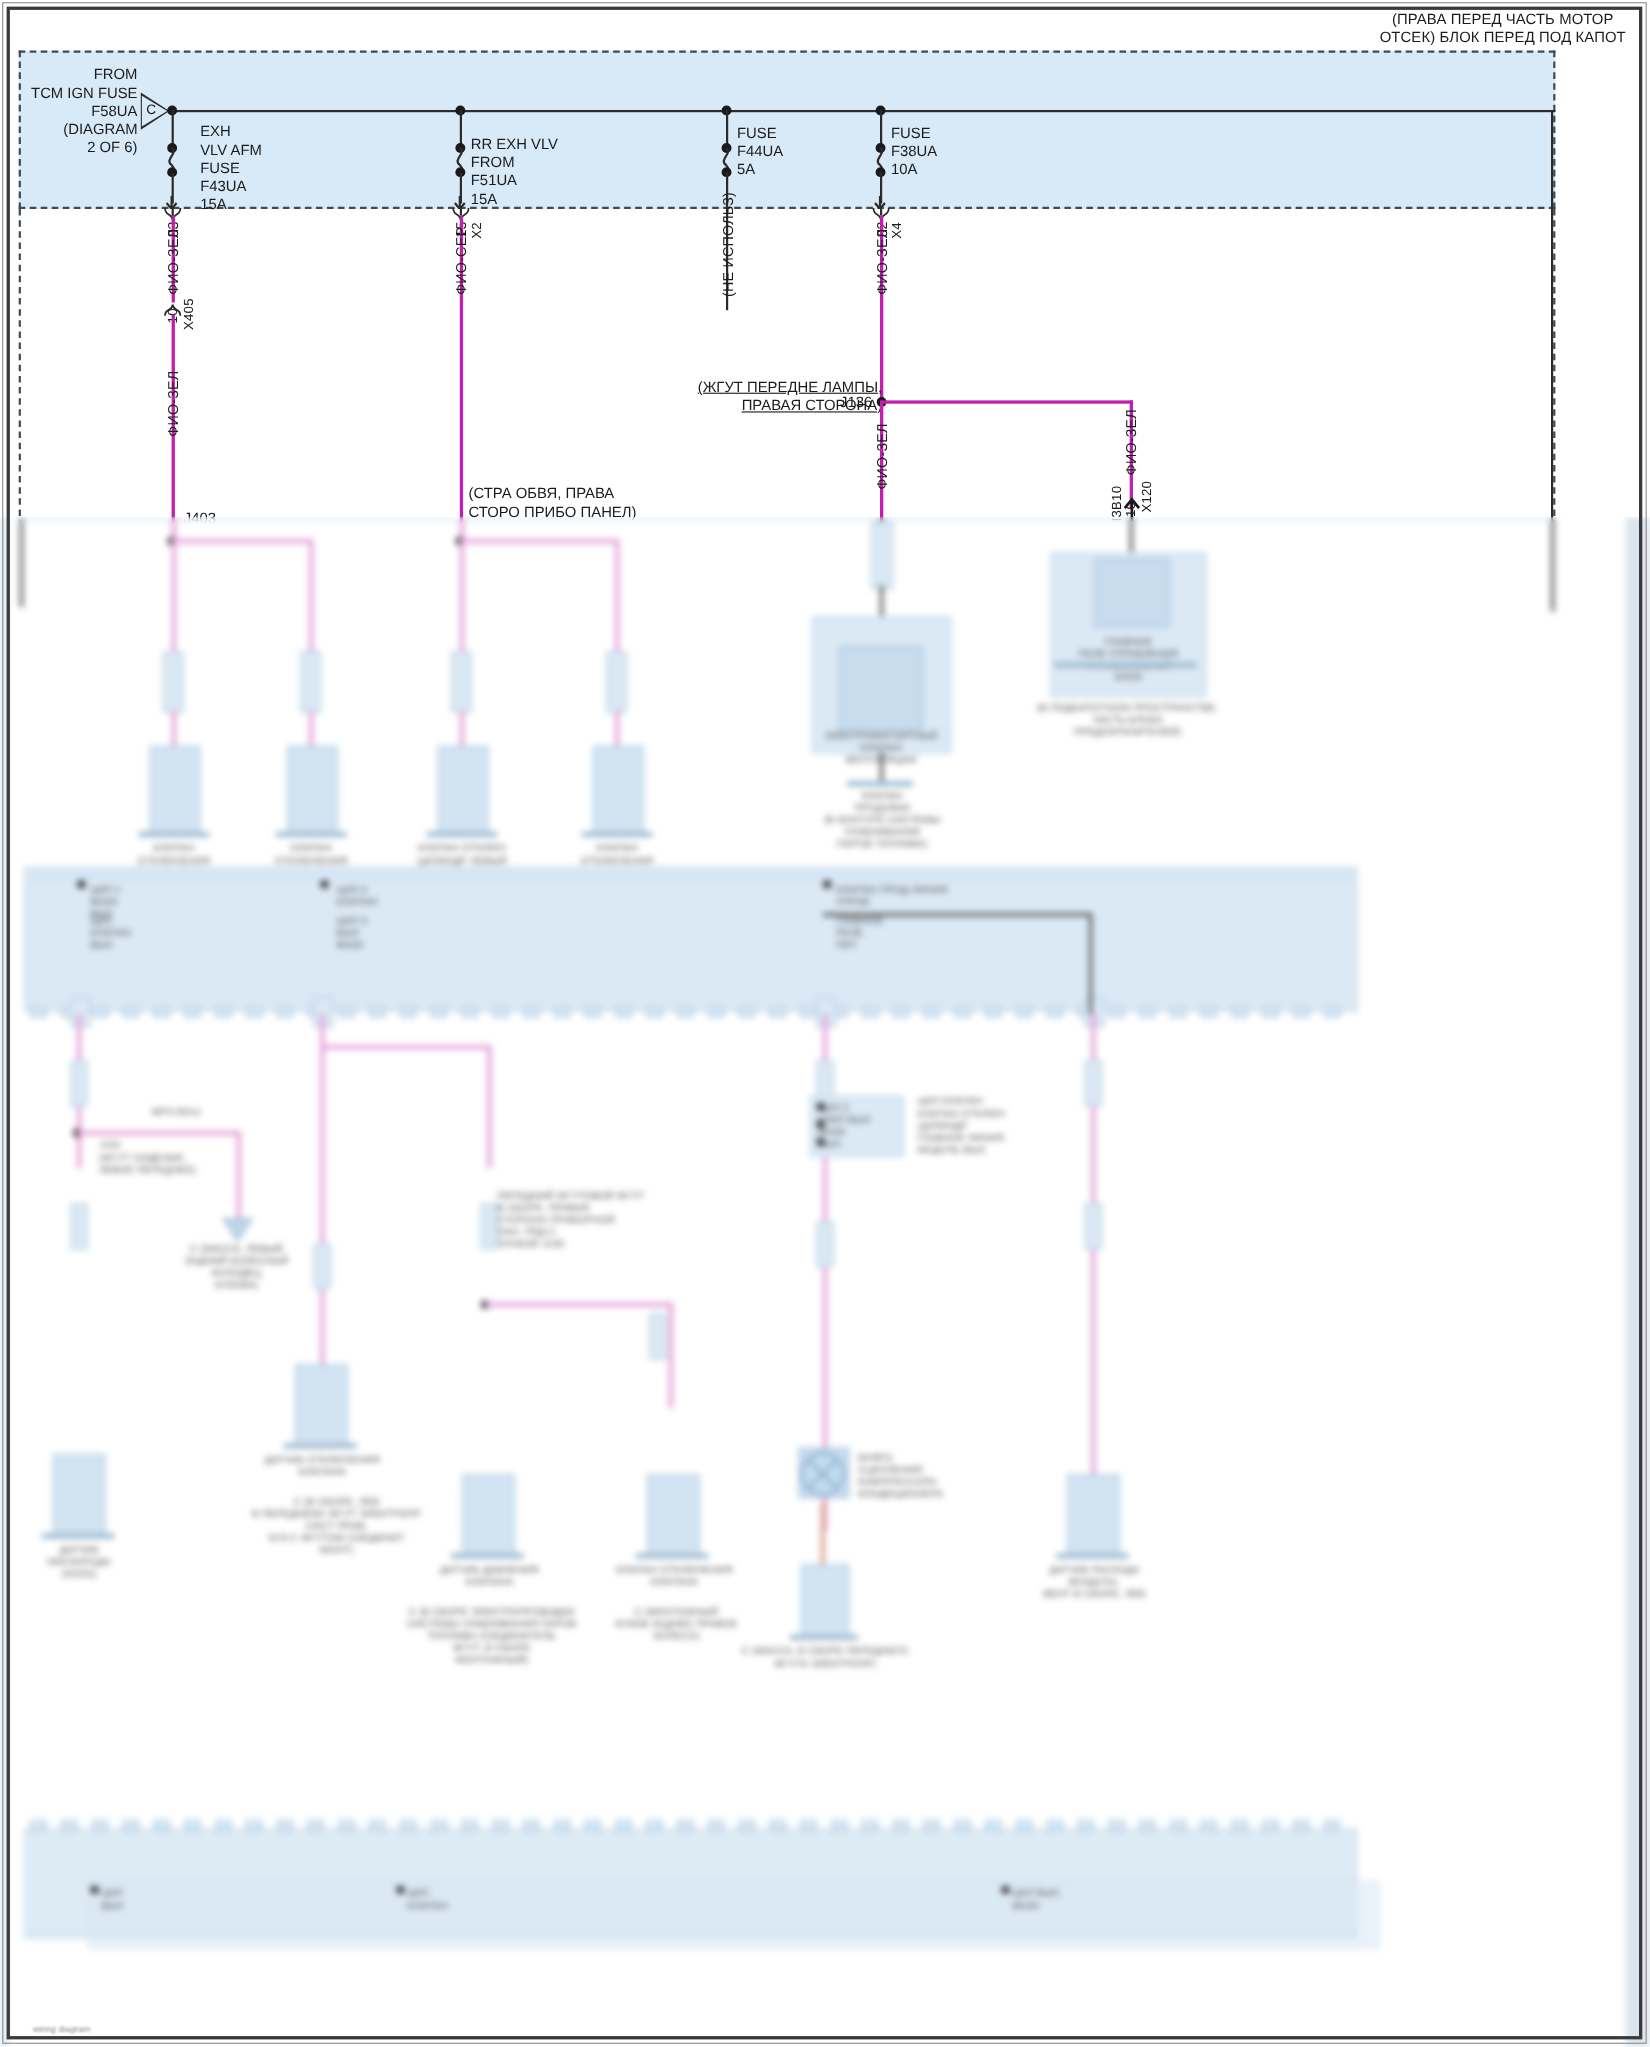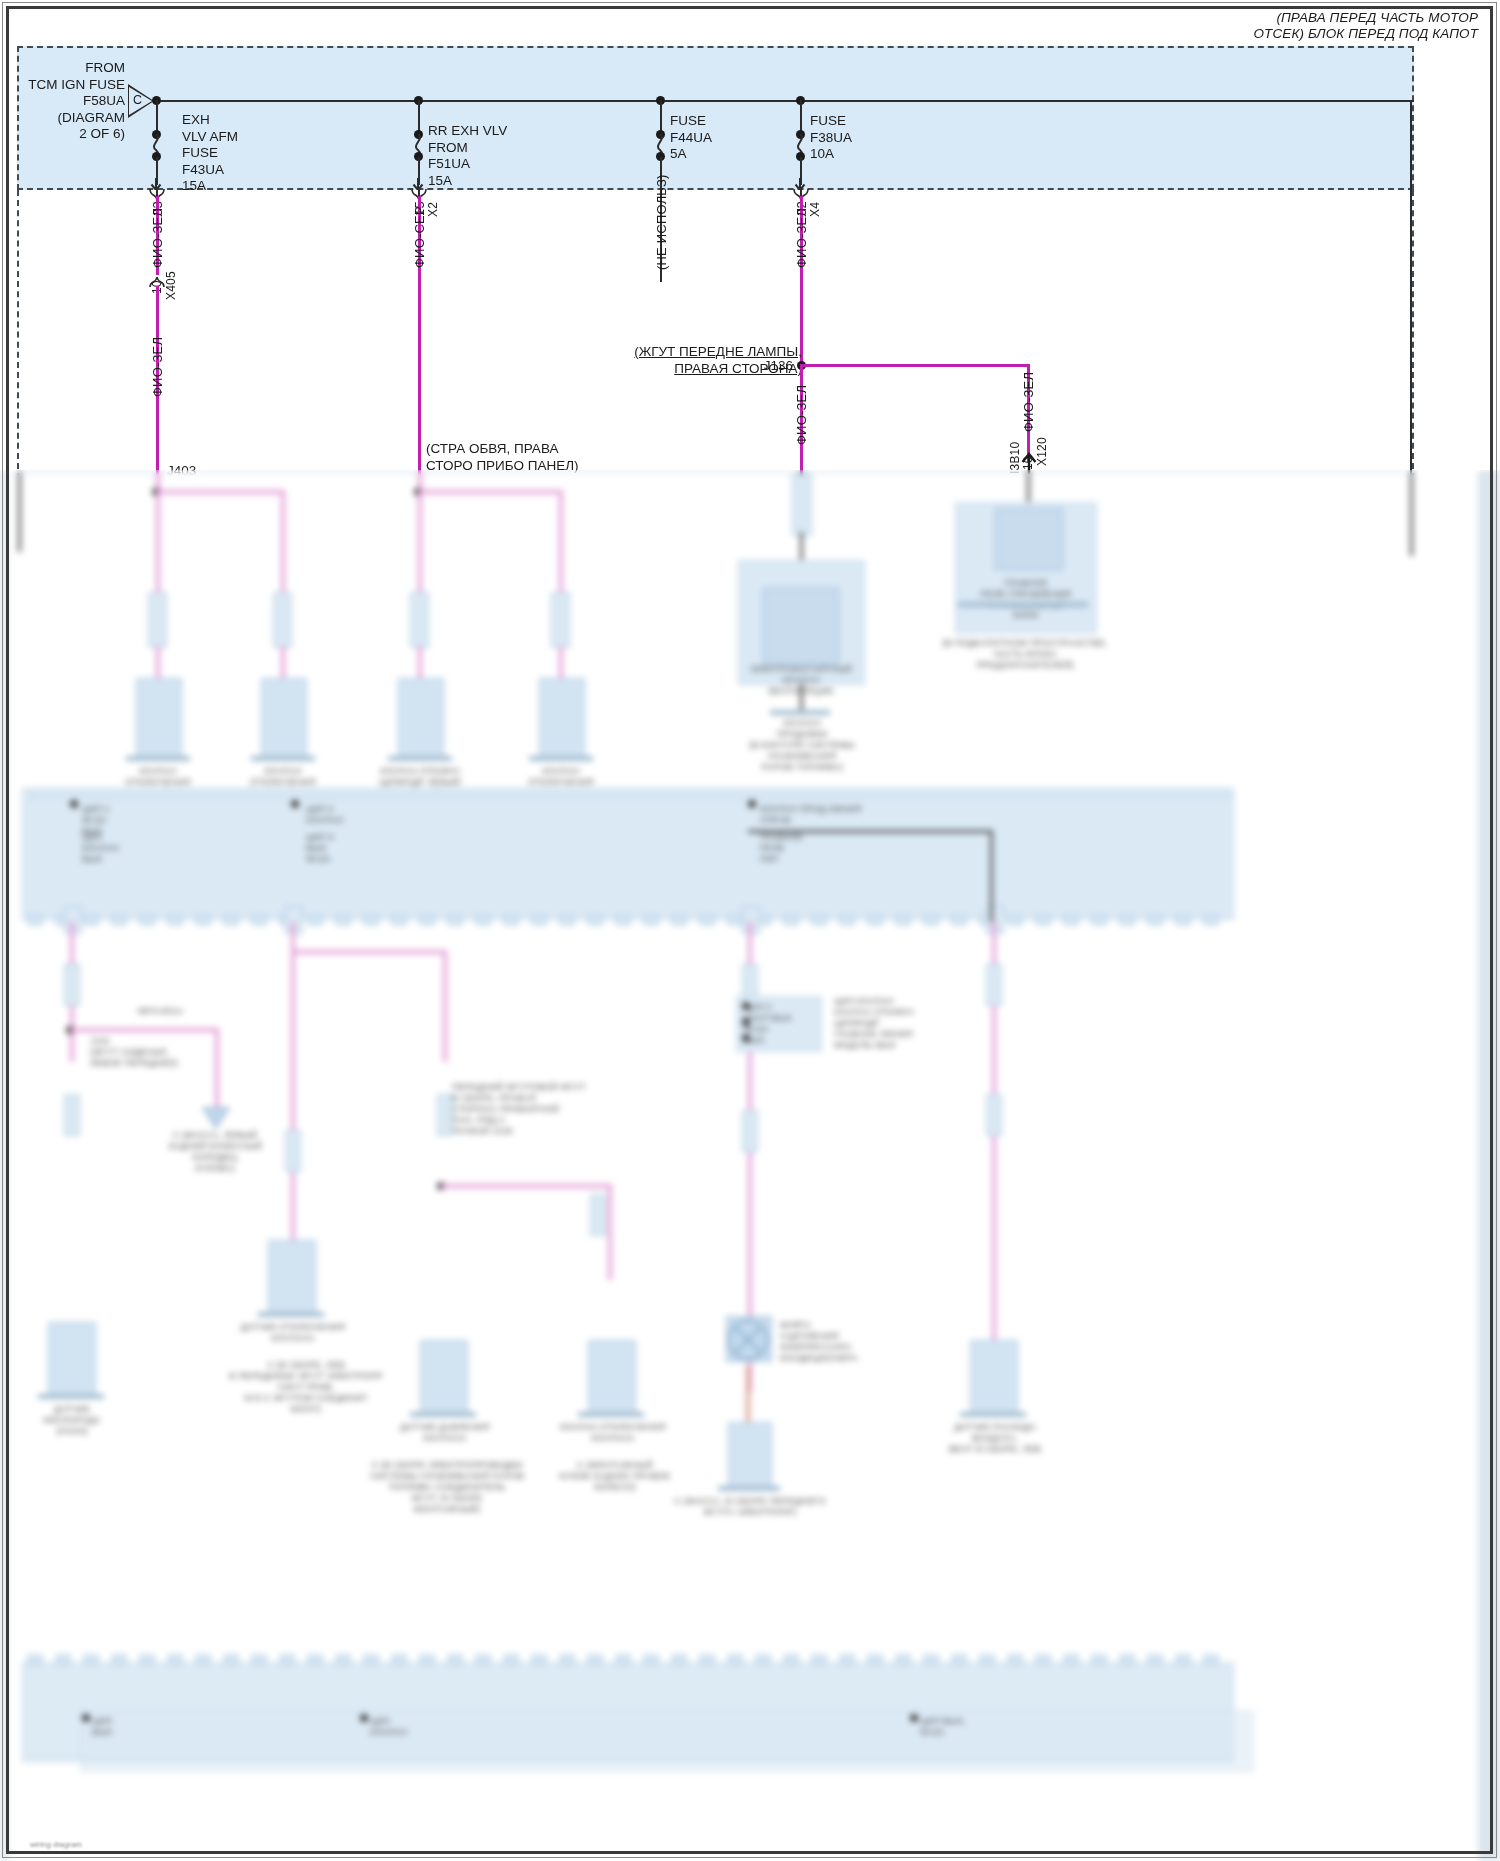--- a/index.html
+++ b/index.html
@@ -7,22 +7,22 @@
        font-family:"Liberation Sans","DejaVu Sans",sans-serif;color:#1b1b1b;}
 
   
   #page{position:absolute;inset:0;background:#fff;}
   .outer-border{position:absolute;left:6px;top:6px;width:1487px;height:1848px;
       border:3px solid #3a3a3a;box-sizing:border-box;}
   .outer-border2{position:absolute;left:2px;top:2px;width:1495px;height:1856px;
       border:1px solid #8a8a8a;box-sizing:border-box;}
 
   
-  .hdr{position:absolute;right:22px;top:10px;text-align:right;
-       font-size:13.5px;line-height:16px;letter-spacing:.1px;white-space:pre-line;font-style:italic;}
+  .hdr{position:absolute;right:22px;top:10px;text-align:center;
+       font-size:13.5px;line-height:16px;letter-spacing:.1px;white-space:pre-line;}
 
   
   .fuseblock{position:absolute;left:17px;top:46px;width:1397px;height:144px;
       background:#d8e9f8;border:2px dashed #3f4a53;box-sizing:border-box;}
   .fuseblock-lower{position:absolute;left:17px;top:190px;width:1397px;height:360px;
       border-left:2px dashed #3f4a53;border-right:2px dashed #3f4a53;box-sizing:border-box;}
 
   
   .hline{position:absolute;background:#2b2b2b;height:2px;}
   .vline{position:absolute;background:#2b2b2b;width:2px;}

